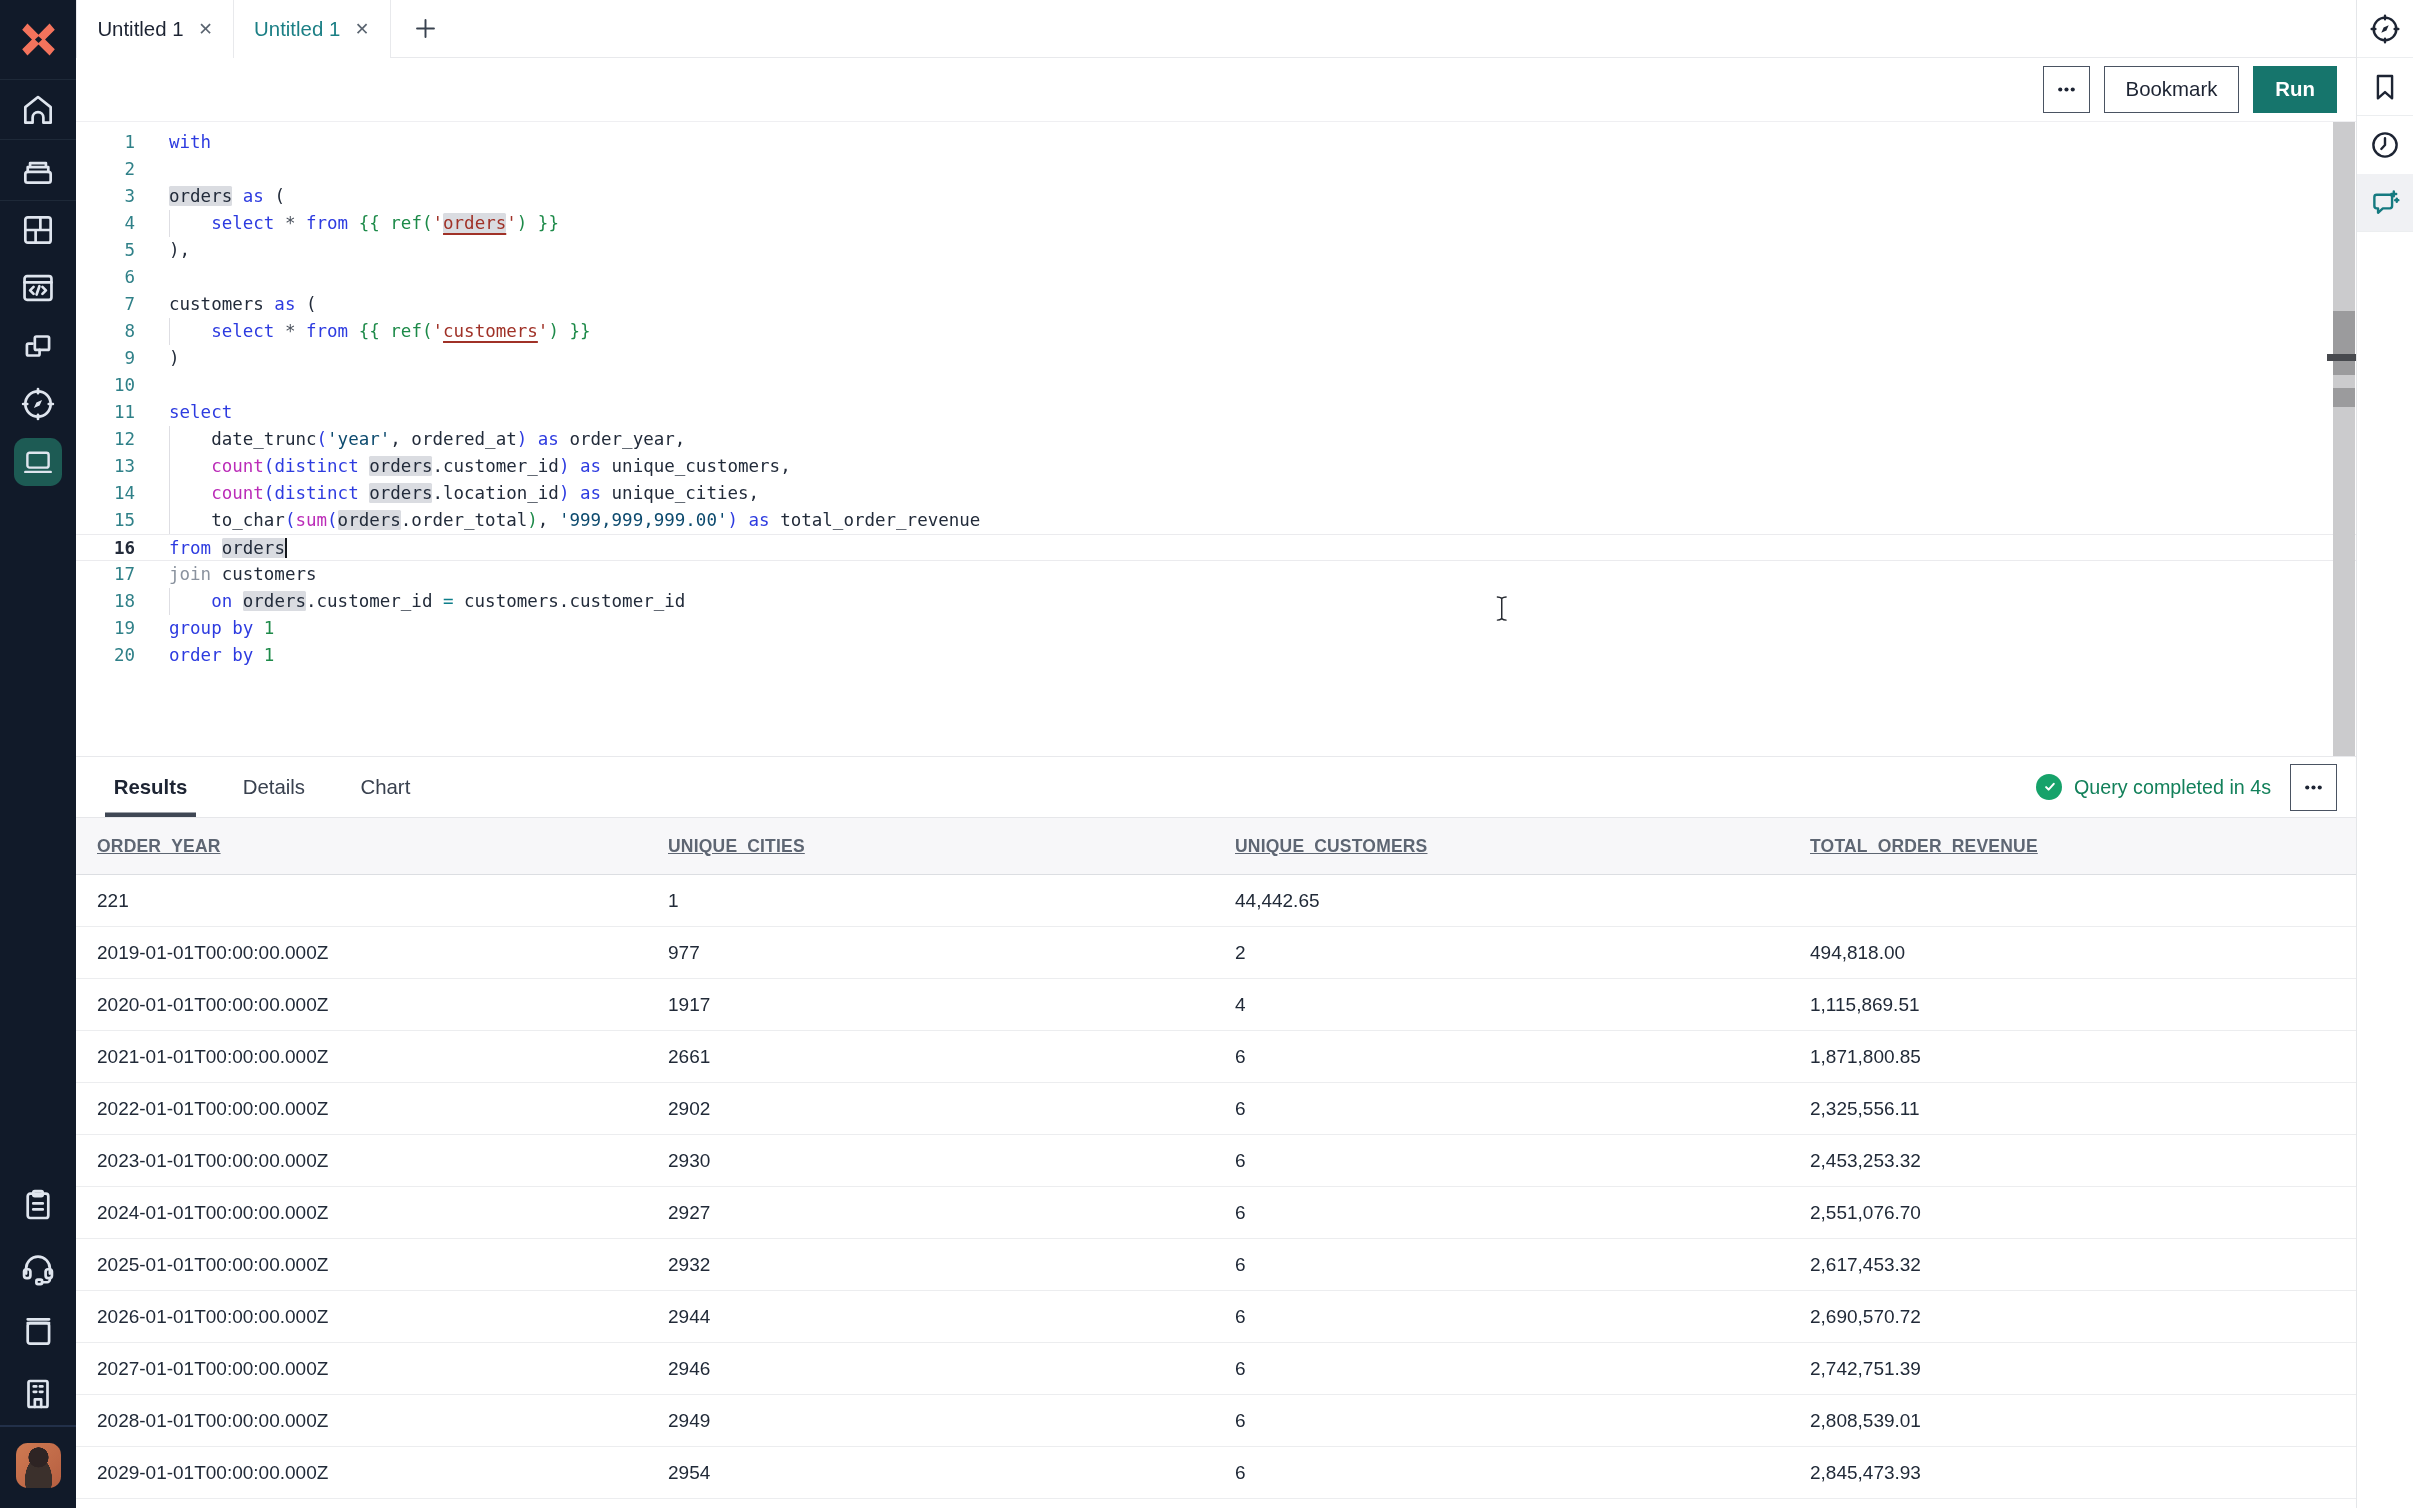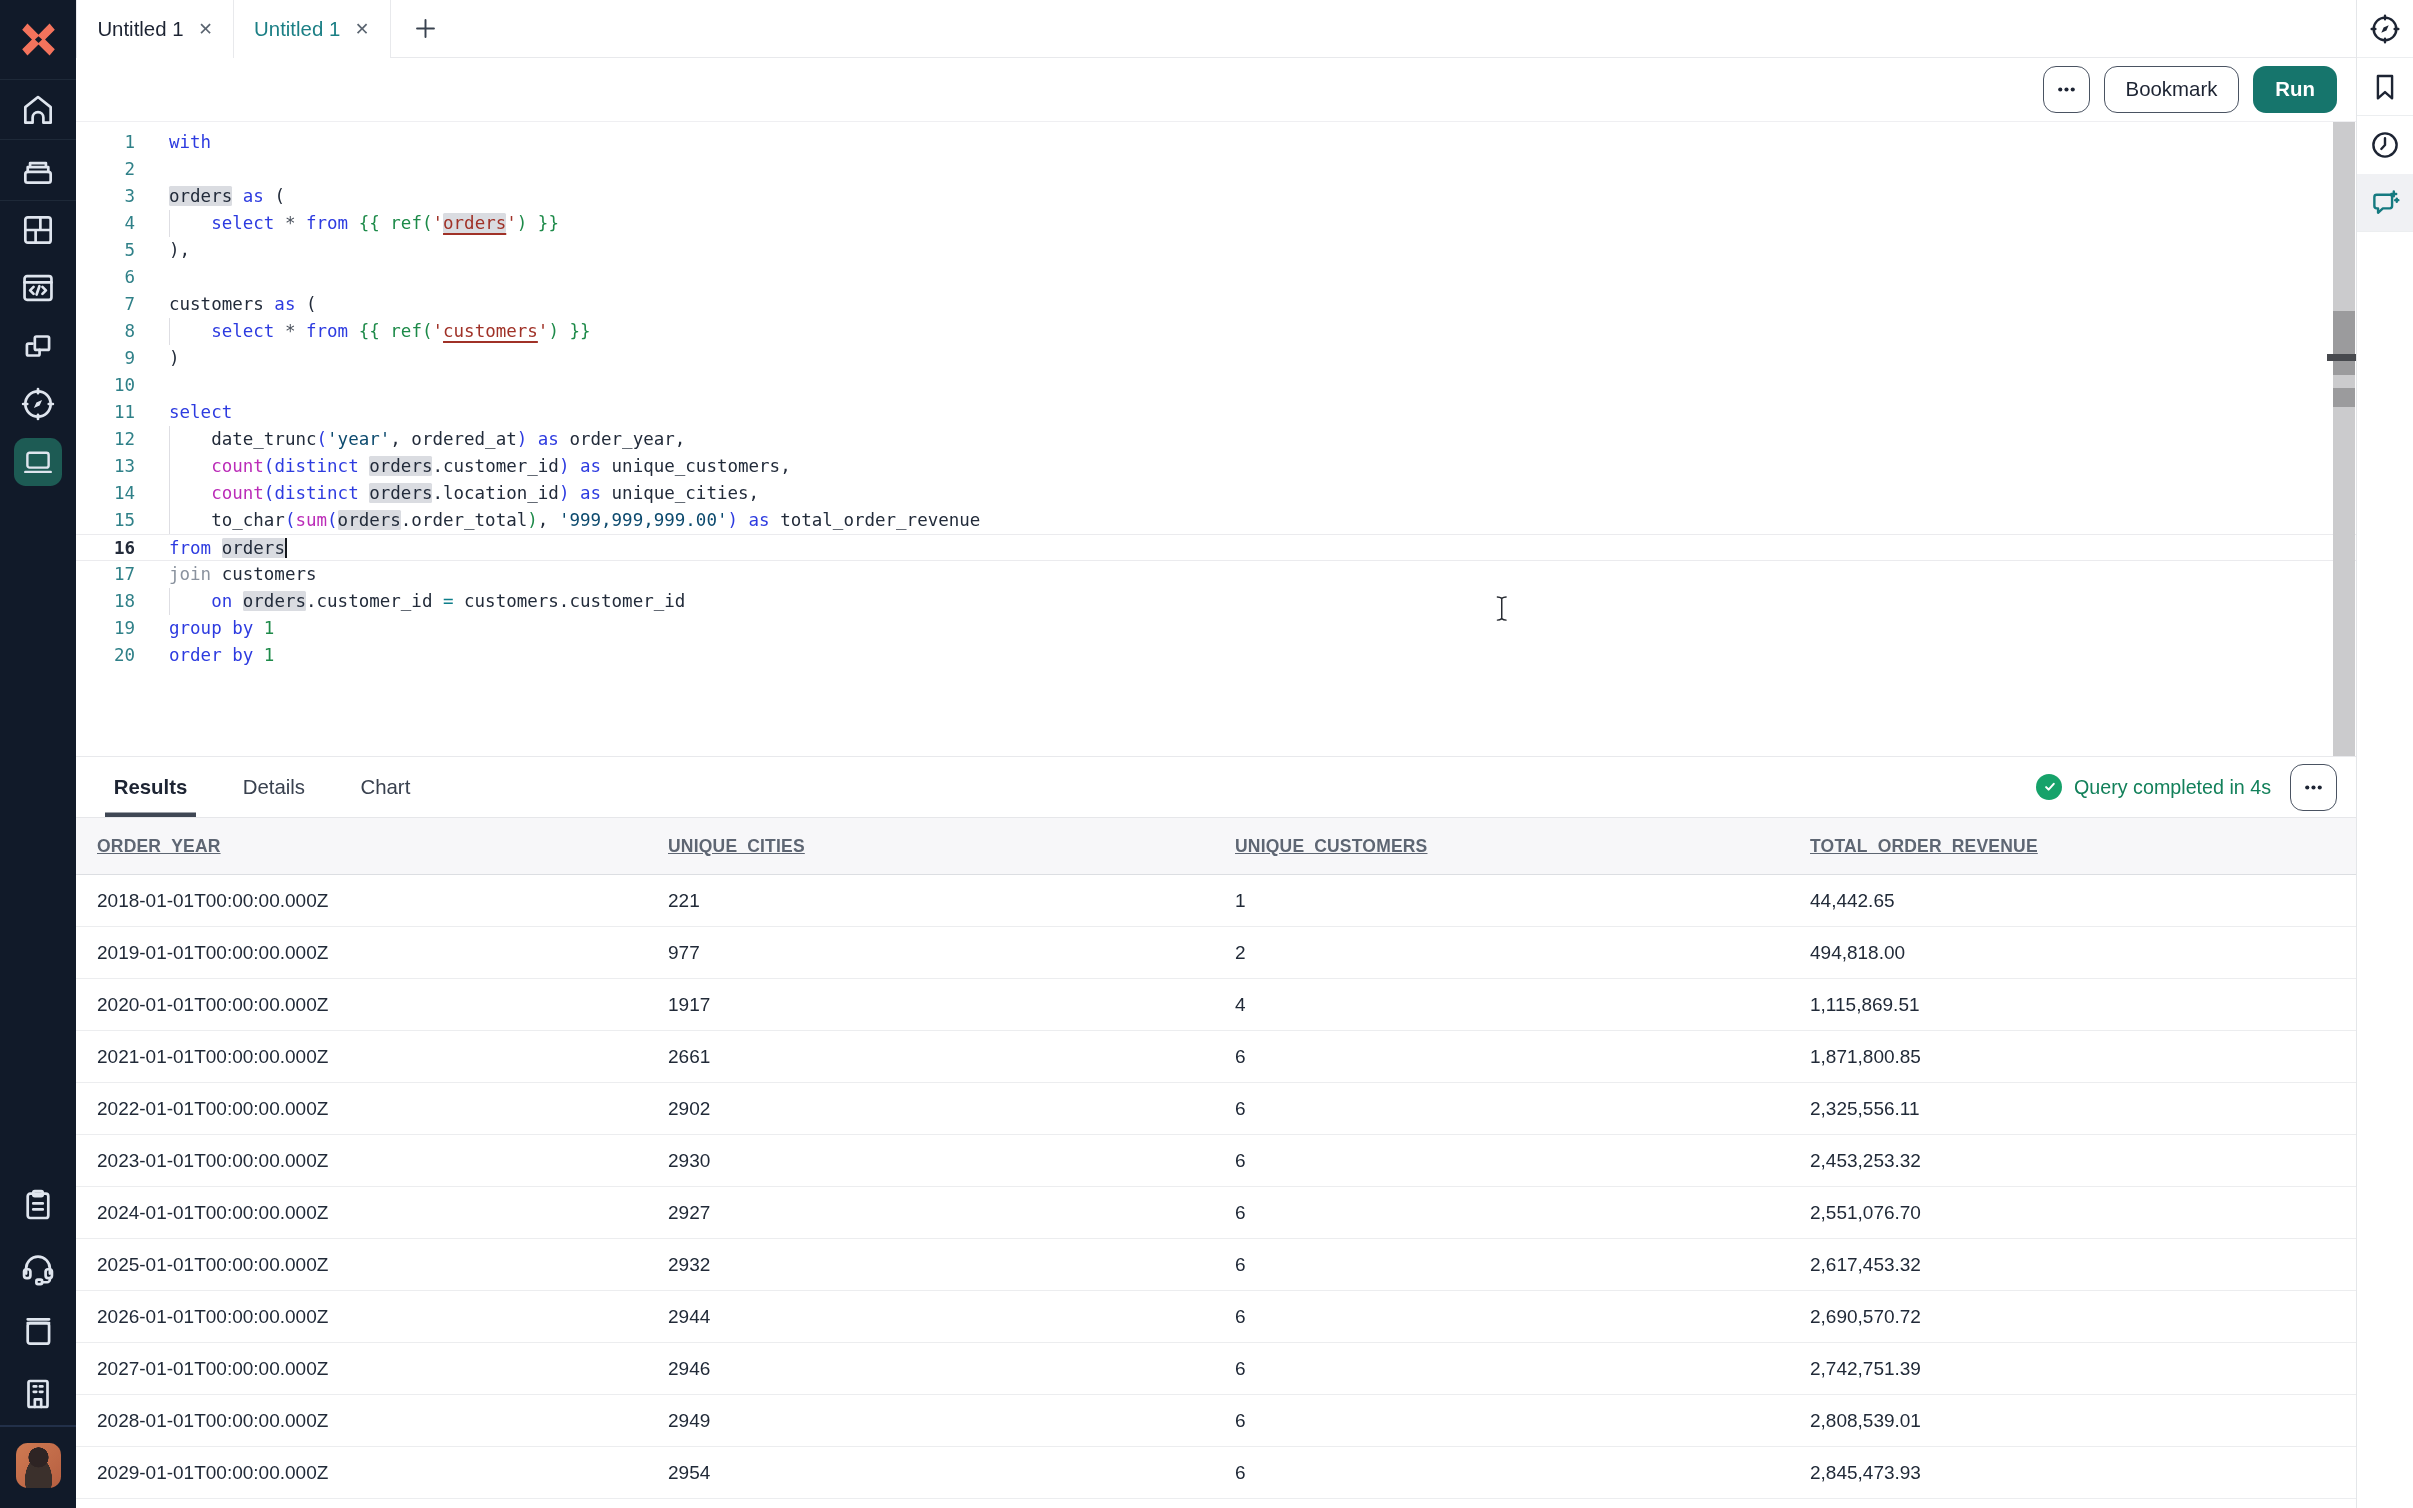--- a/index.html
+++ b/index.html
@@ -40,21 +40,21 @@
     margin-right:-1.5px; font-size:20.4px; }
   .tab .tlabel { color:#1D2433; }
   .tab.accent .tlabel { color:#1B7F85; }
   .tab .tclose { color:#5A6470; font-size:17.5px; cursor:pointer; }
   .newtab { border:none; background:none; margin-left:22px; align-self:center;
     color:#39424F; display:flex; }
   .newtab svg { width:29px; height:29px; fill:none; stroke:currentColor; stroke-width:1.6; stroke-linecap:round; }
 
   .toolbar { height:64px; display:flex; align-items:center; justify-content:flex-end;
     gap:14.6px; padding-right:19px; border-bottom:1.5px solid #EFEFF2; background:#fff; }
-  .btn { height:47px; border:1.5px solid #4A5362; border-radius:13px; background:#fff;
+  .btn { height:47px; border:1.5px solid #4A5362; border-radius:0; background:#fff;
     font-size:20.4px; color:#1D2433; padding:0 20.4px; font-family:inherit; display:flex;
     align-items:center; justify-content:center; cursor:pointer; }
   .btn.iconbtn { width:47px; padding:0; }
   .btn.run { background:#16756C; border:none; color:#fff; font-weight:600; padding:8px 22px; }
   .dots svg { width:25px; height:25px; }
 
   
   .editor { height:634px; position:relative; background:#fff; padding-top:7.3px; overflow:hidden; }
   .crow { display:flex; height:27px; line-height:27px; font-family:"DejaVu Sans Mono", monospace; font-size:17.5px; }
   .crow.active { border-top:1.1px solid #EBEBEE; border-bottom:1.1px solid #EBEBEE; }
@@ -380,21 +380,20 @@
         </div>
       </div>
       <div class="thead tgrid" id="thead">
           <div class="tcell">ORDER_YEAR</div>
           <div class="tcell">UNIQUE_CITIES</div>
           <div class="tcell">UNIQUE_CUSTOMERS</div>
           <div class="tcell">TOTAL_ORDER_REVENUE</div>
         </div>
       <div id="tbody">
           <div class="trow tgrid">
-            <div class="tcell">2018-01-01T00:00:00.000Z</div>
             <div class="tcell">221</div>
             <div class="tcell">1</div>
             <div class="tcell">44,442.65</div>
           </div>
           <div class="trow tgrid">
             <div class="tcell">2019-01-01T00:00:00.000Z</div>
             <div class="tcell">977</div>
             <div class="tcell">2</div>
             <div class="tcell">494,818.00</div>
           </div>

